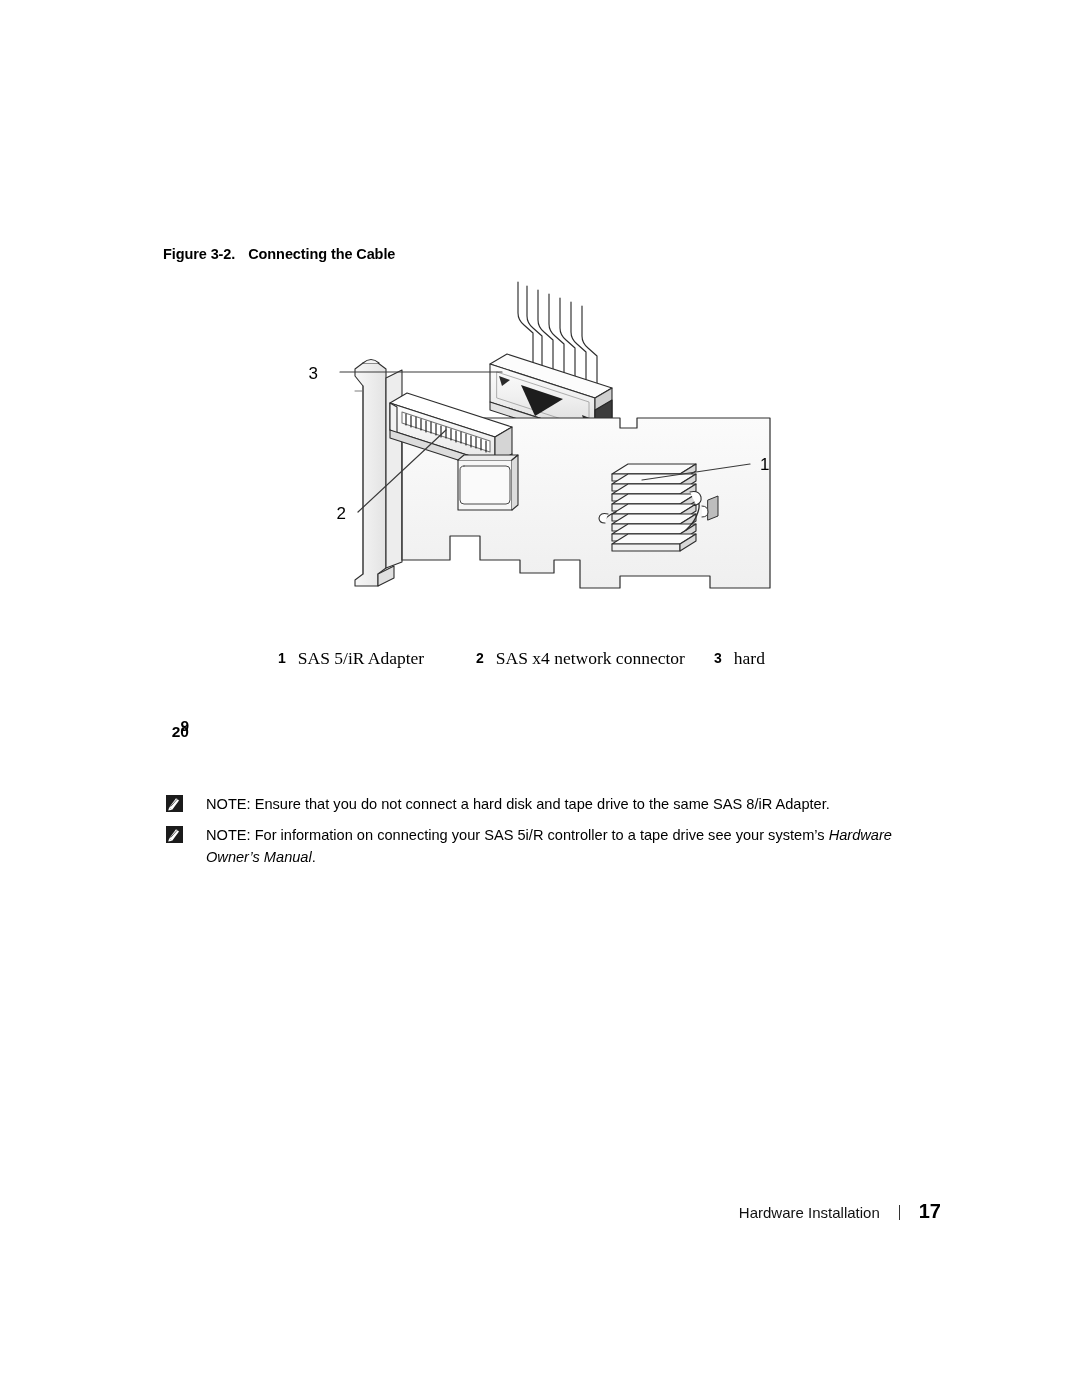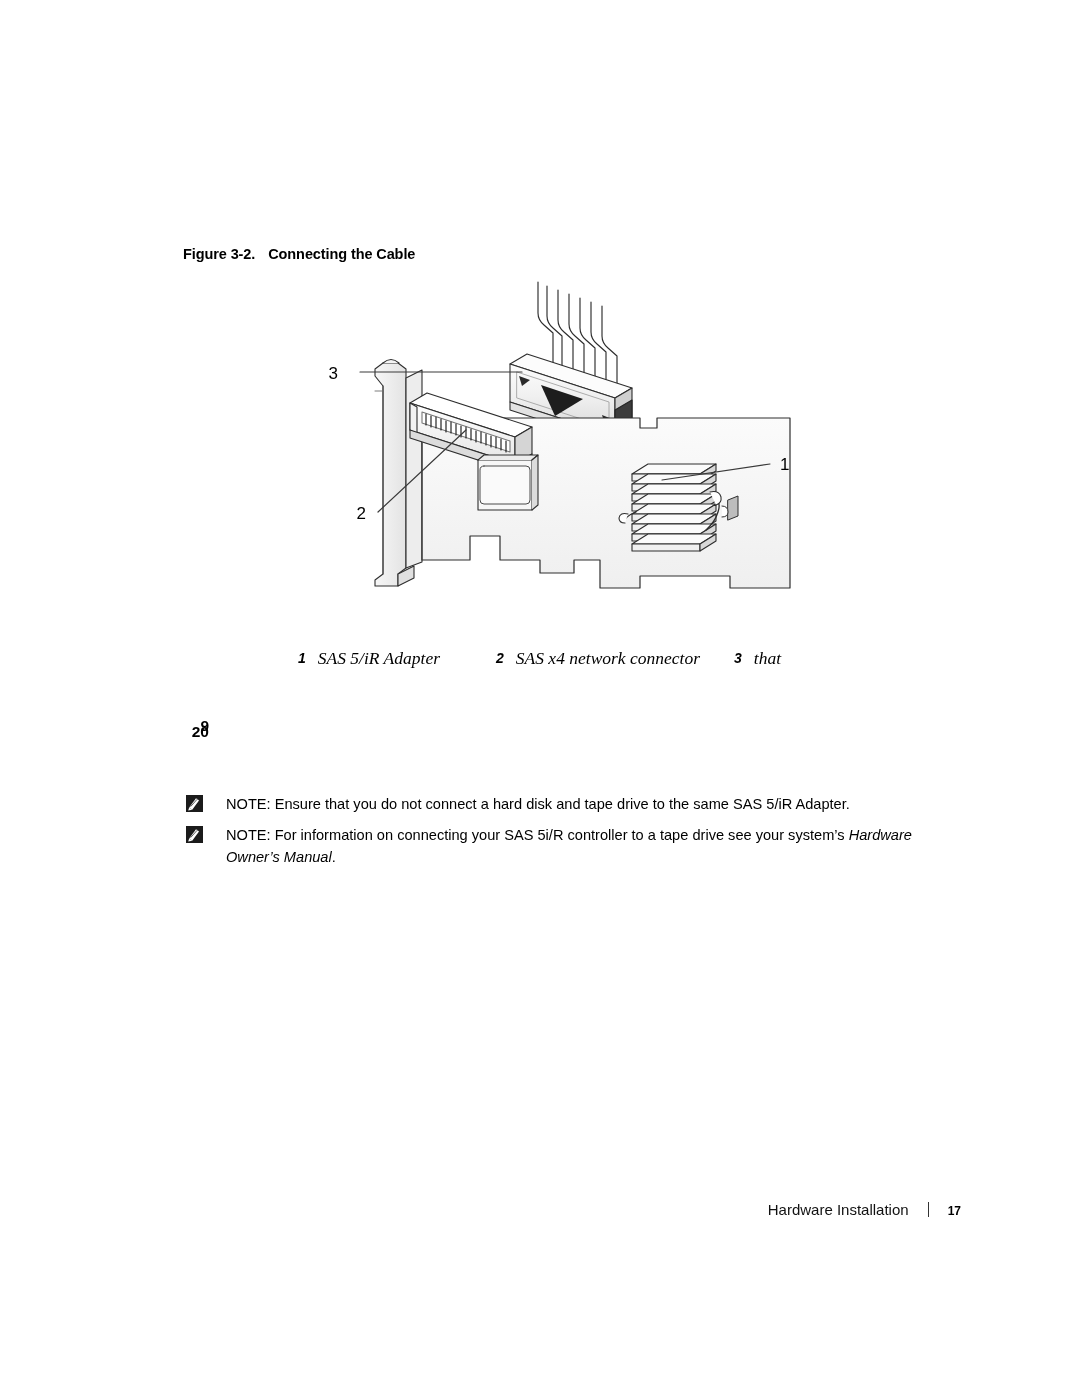--- a/index.html
+++ b/index.html
@@ -12,21 +12,20 @@
     height: 1397px;
     position: relative;
     font-family: "Liberation Serif", serif;
     color: #000000;
     overflow: hidden;
   }
 
   .page {
     position: absolute;
     inset: 0;
-    margin-left: 20px;
   }
 
   
   .fig-caption {
     position: absolute;
     left: 163px;
     top: 246px;
     font-family: "Liberation Sans", sans-serif;
     font-weight: bold;
     font-size: 14.5px;
@@ -45,21 +44,20 @@
   }
   .figure-area svg { display: block; }
 
   
   .legend {
     position: absolute;
     left: 150px;
     top: 648px;
     width: 800px;
     height: 26px;
-    font-style: italic;
   }
   .legend-item {
     position: absolute;
     white-space: nowrap;
     font-size: 17.5px;
   }
   .legend-num {
     font-family: "Liberation Sans", sans-serif;
     font-weight: bold;
     font-size: 14px;
@@ -149,21 +147,21 @@
   .footer-sep {
     display: inline-block;
     width: 1px;
     height: 15px;
     background: #333;
     margin: 0 19px;
     position: relative;
     top: 2px;
   }
   .footer-page {
-    font-size: 12px;
+    font-size: 20px;
     font-weight: bold;
   }
 </style>
 </head>
 <body>
 
 <div class="page">
 
   <div class="fig-caption">
     <span class="fig-num">Figure 3-2.</span><span>Connecting the Cable</span>
@@ -365,21 +363,21 @@
   </div>
 
   <div class="legend">
     <div class="legend-item i1">
       <span class="legend-num">1</span><span>SAS 5/iR Adapter</span>
     </div>
     <div class="legend-item i2">
       <span class="legend-num">2</span><span>SAS x4 network connector</span>
     </div>
     <div class="legend-item i3">
-      <span class="legend-num">3</span><span>that</span>
+      <span class="legend-num">3</span><span>hard</span>
     </div>
   </div>
 
   <div class="steps">
     <div class="step">
       <span class="num">9</span>
     </div>
     <div class="step">
       <span class="num">20</span>
     </div>
@@ -388,21 +386,21 @@
   <div class="notes">
     <div class="note">
       <span class="note-icon">
         <svg width="17" height="17" viewBox="0 0 17 17" xmlns="http://www.w3.org/2000/svg">
           <path d="M3.2 12.6 L10.2 3.0 L13.2 5.2 L6.2 14.8 Z" fill="#ffffff"></path>
           <path d="M3.2 12.6 L6.2 14.8 L2.2 15.4 Z" fill="#ffffff"></path>
           <path d="M10.2 3.0 L13.2 5.2" stroke="#1b1b1b" stroke-width="0.8"></path>
           <path d="M4.6 11.6 L11.1 4.3" stroke="#1b1b1b" stroke-width="0.7"></path>
         </svg>
       </span>
-      <span class="note-label">NOTE:</span><span class="note-text"><span> Ensure that you do not connect a hard disk and tape drive to the same SAS 5/iR Adapter.</span></span>
+      <span class="note-label">NOTE:</span><span class="note-text"><span> Ensure that you do not connect a hard disk and tape drive to the same SAS 8/iR Adapter.</span></span>
     </div>
     <div class="note">
       <span class="note-icon">
         <svg width="17" height="17" viewBox="0 0 17 17" xmlns="http://www.w3.org/2000/svg">
           <path d="M3.2 12.6 L10.2 3.0 L13.2 5.2 L6.2 14.8 Z" fill="#ffffff"></path>
           <path d="M3.2 12.6 L6.2 14.8 L2.2 15.4 Z" fill="#ffffff"></path>
           <path d="M10.2 3.0 L13.2 5.2" stroke="#1b1b1b" stroke-width="0.8"></path>
           <path d="M4.6 11.6 L11.1 4.3" stroke="#1b1b1b" stroke-width="0.7"></path>
         </svg>
       </span>

